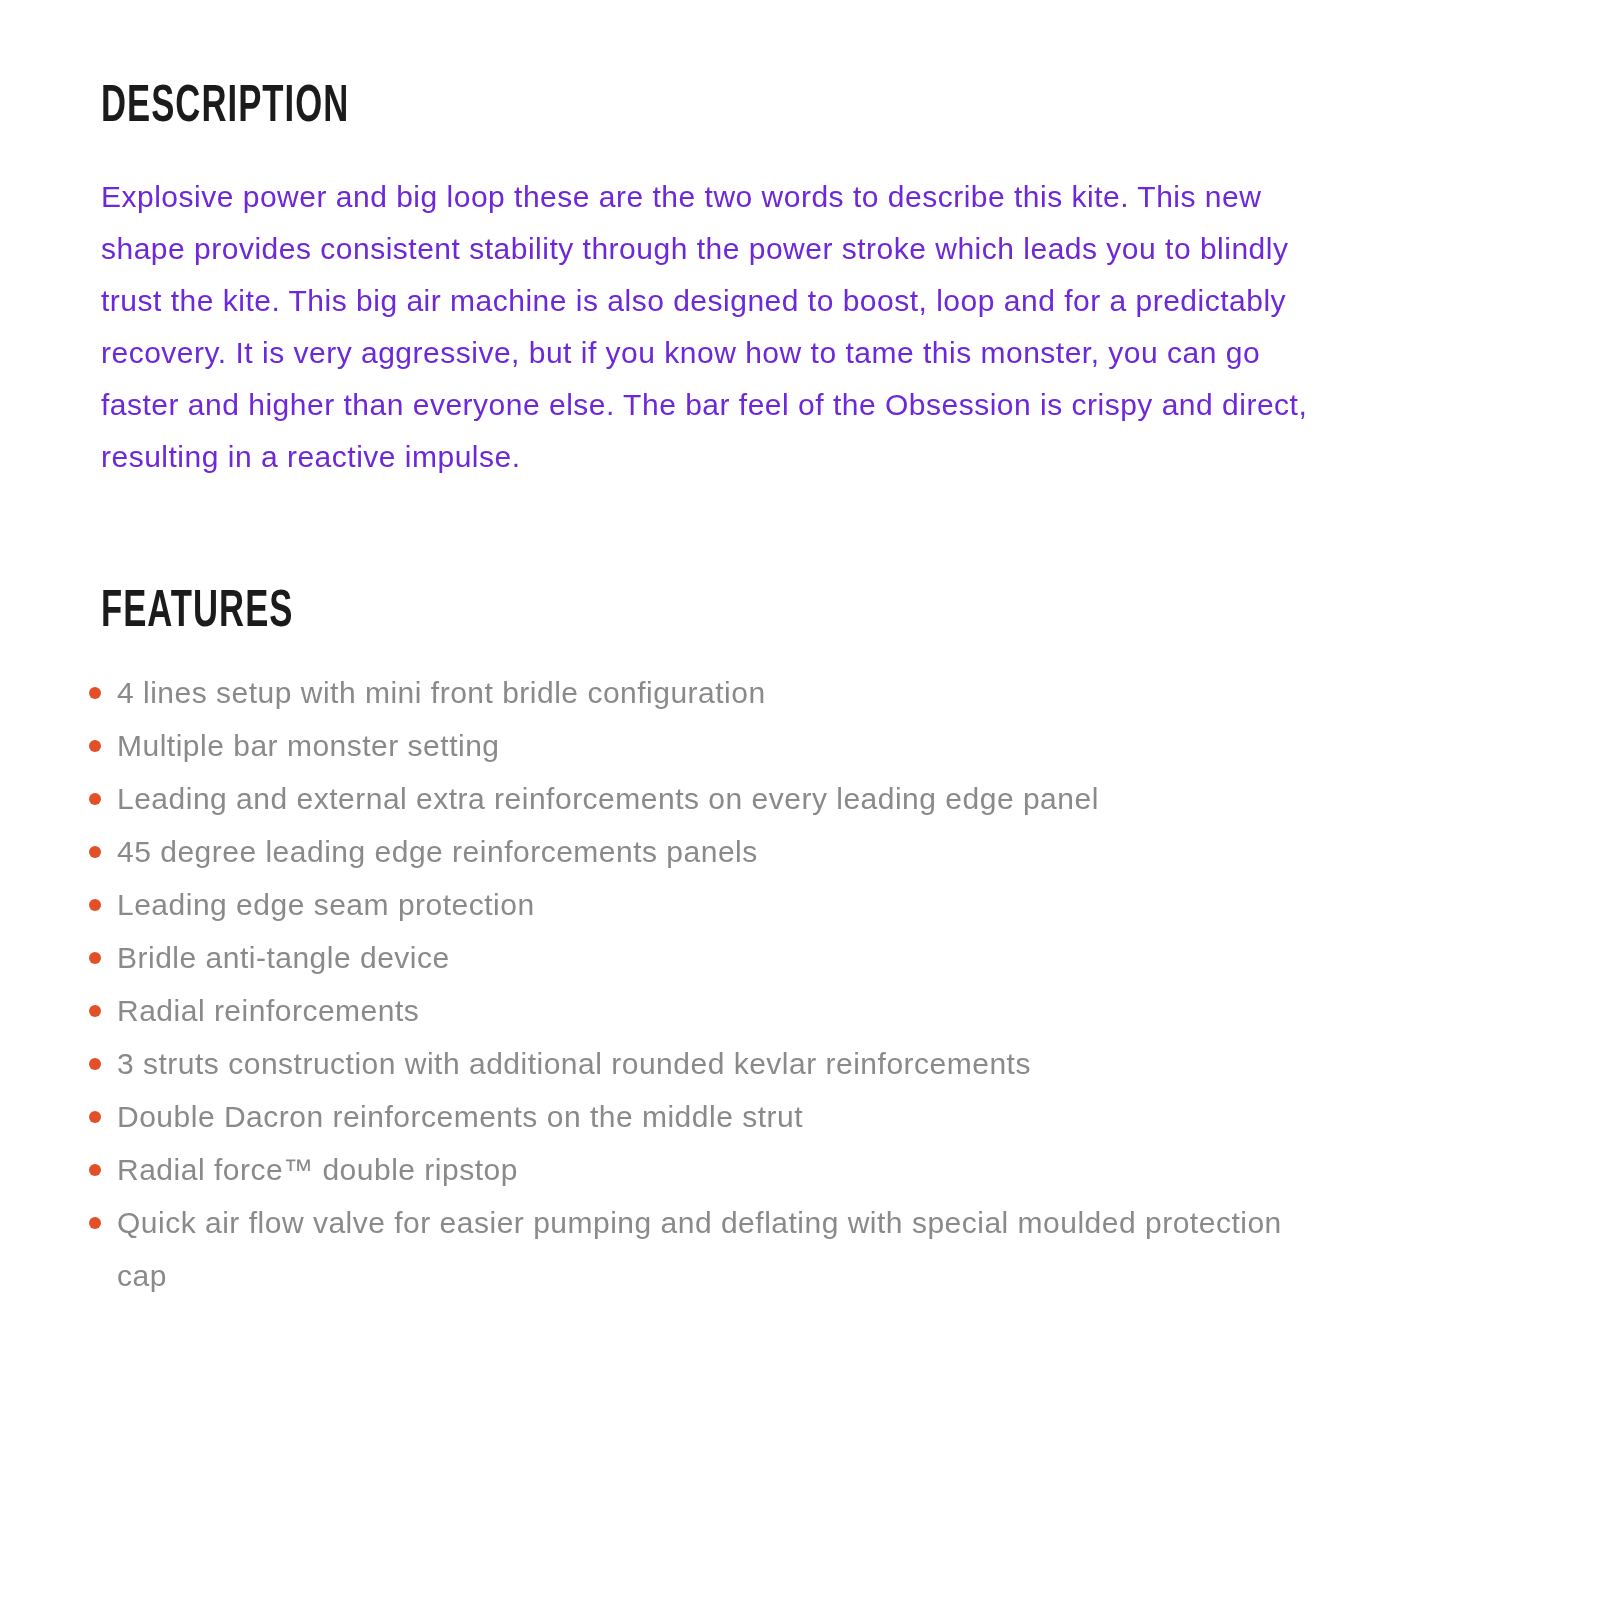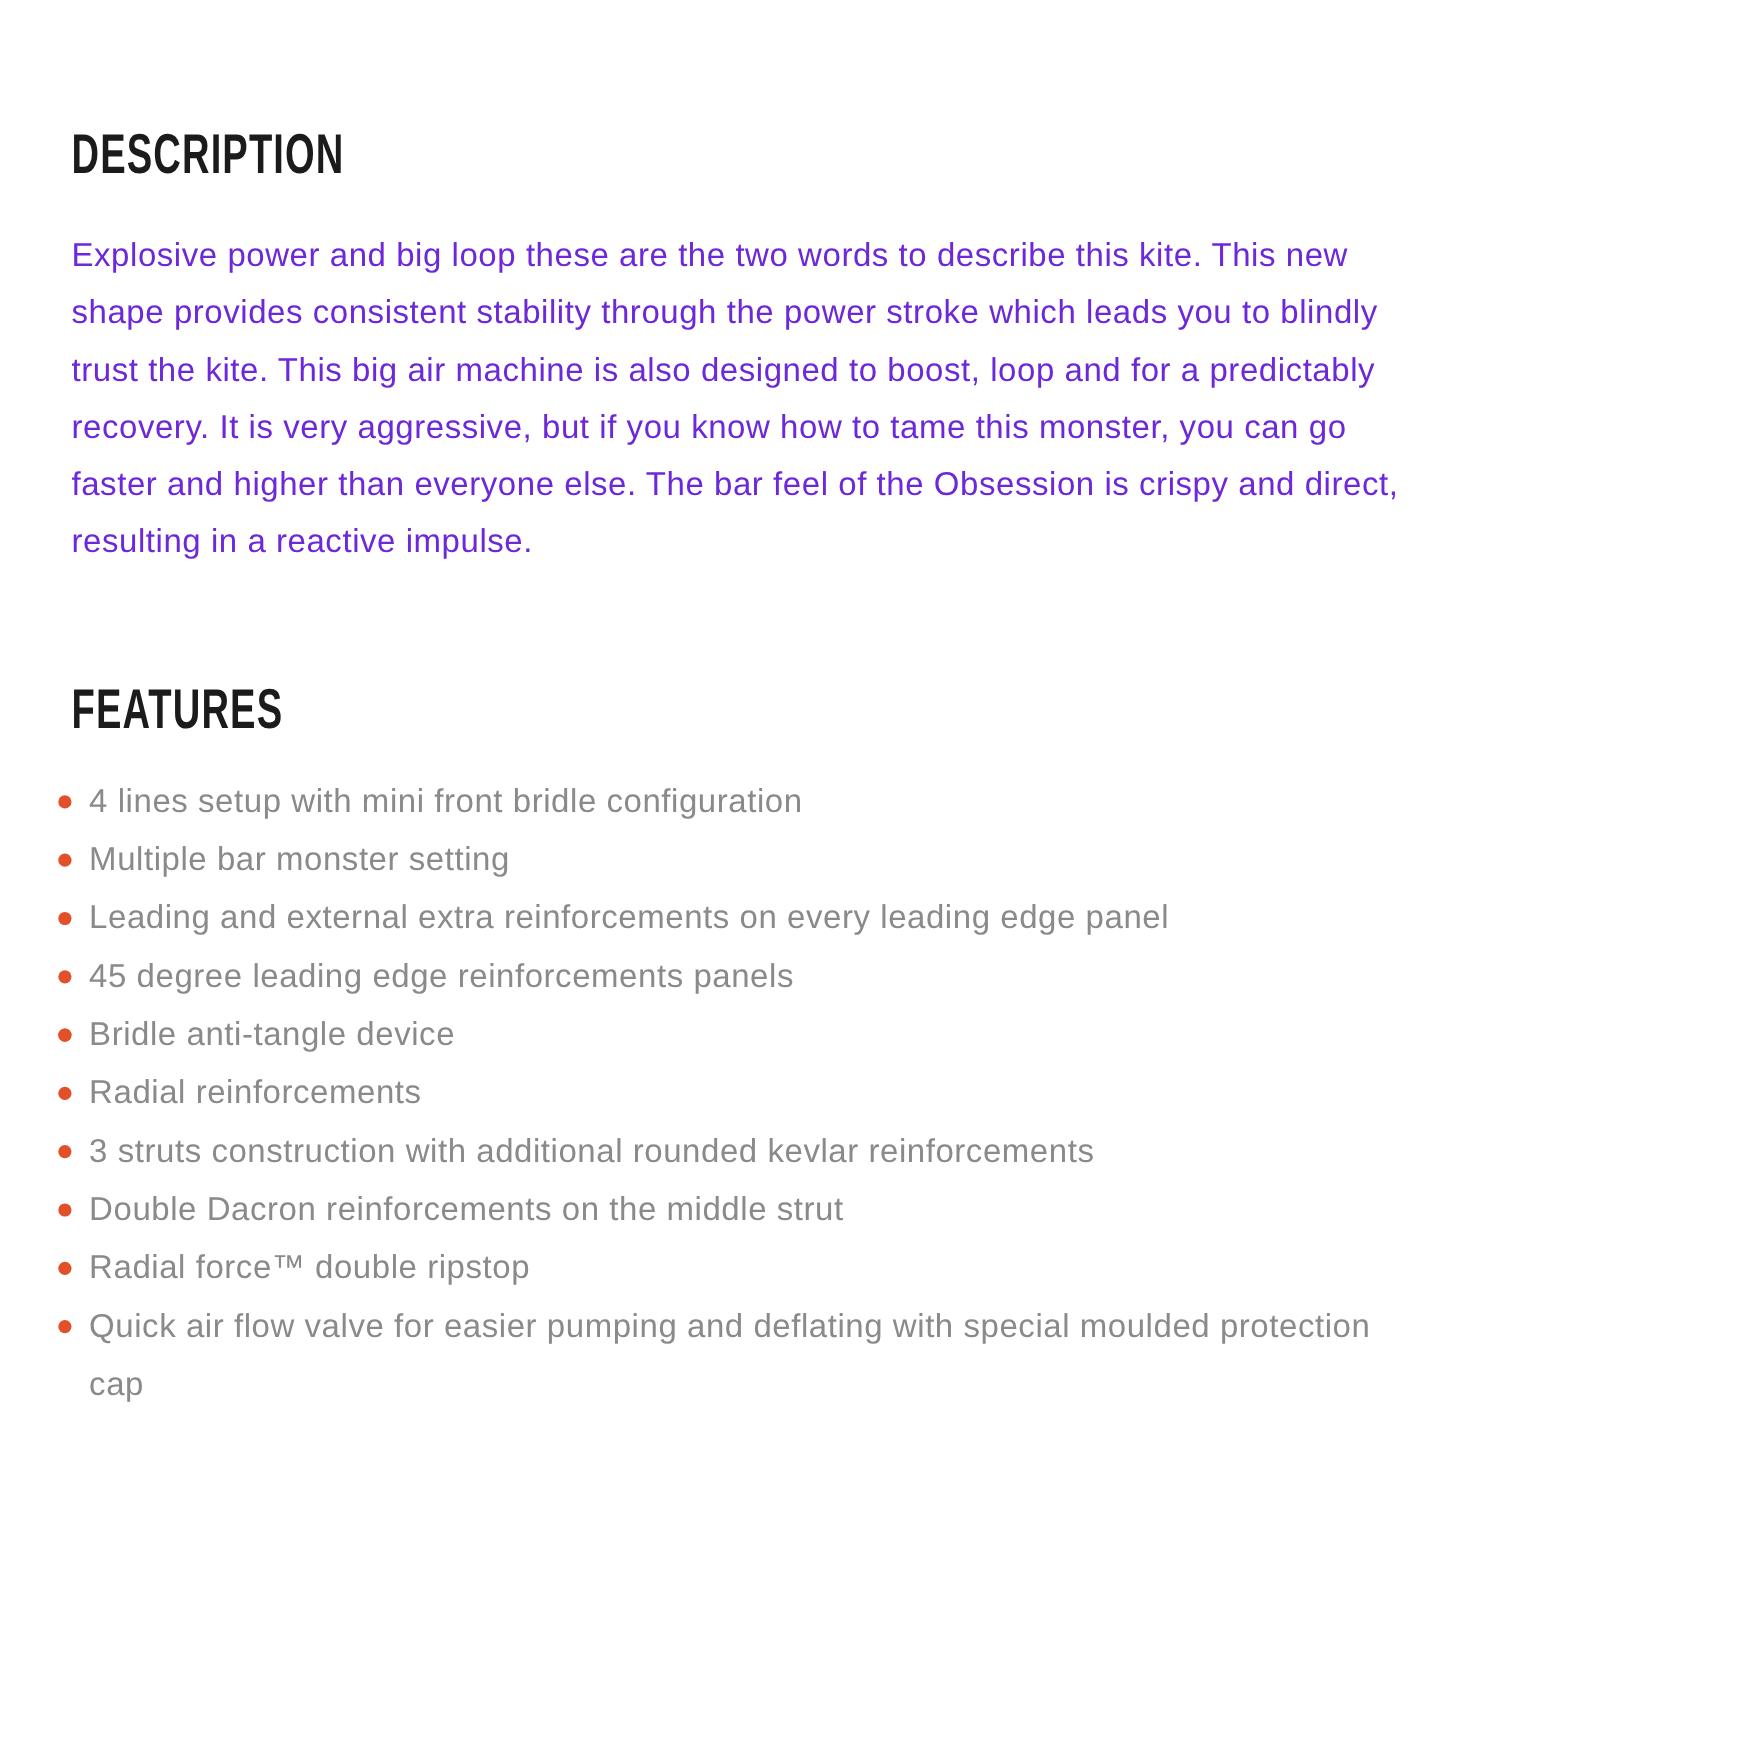--- a/index.html
+++ b/index.html
@@ -8,21 +8,22 @@
     background: #ffffff;
     width: 1600px;
     height: 1600px;
     overflow: hidden;
     font-family: "Liberation Sans", sans-serif;
   }
   .page {
     box-sizing: border-box;
     width: 1484px;
     height: 1600px;
-    padding: 114px 60px 0 65px;
+    padding: 78px 60px 0 65px;
+    margin-left: 36px;
   }
   .section-heading {
     margin: 0;
     font-size: 51px;
     line-height: 51px;
     font-weight: 700;
     color: #1b1b1b;
     letter-spacing: 1.5px;
     transform: scaleX(0.68);
     transform-origin: left center;
@@ -83,21 +84,21 @@
 resulting in a reactive impulse.</p>
   </section>
 
   <section>
     <h2 class="section-heading features-heading">FEATURES</h2>
     <ul class="features-list">
         <li><span class="dot"></span><span class="li-text">4 lines setup with mini front bridle configuration</span></li>
         <li><span class="dot"></span><span class="li-text">Multiple bar monster setting</span></li>
         <li><span class="dot"></span><span class="li-text">Leading and external extra reinforcements on every leading edge panel</span></li>
         <li><span class="dot"></span><span class="li-text">45 degree leading edge reinforcements panels</span></li>
-        <li><span class="dot"></span></li>
+        <li><span class="dot"></span><span class="li-text">Leading edge seam protection</span></li>
         <li><span class="dot"></span><span class="li-text">Bridle anti-tangle device</span></li>
         <li><span class="dot"></span><span class="li-text">Radial reinforcements</span></li>
         <li><span class="dot"></span><span class="li-text">3 struts construction with additional rounded kevlar reinforcements</span></li>
         <li><span class="dot"></span><span class="li-text">Double Dacron reinforcements on the middle strut</span></li>
         <li><span class="dot"></span><span class="li-text">Radial force™ double ripstop</span></li>
         <li><span class="dot"></span><span class="li-text">Quick air flow valve for easier pumping and deflating with special moulded protection
 cap</span></li>
       </ul>
   </section>
 

